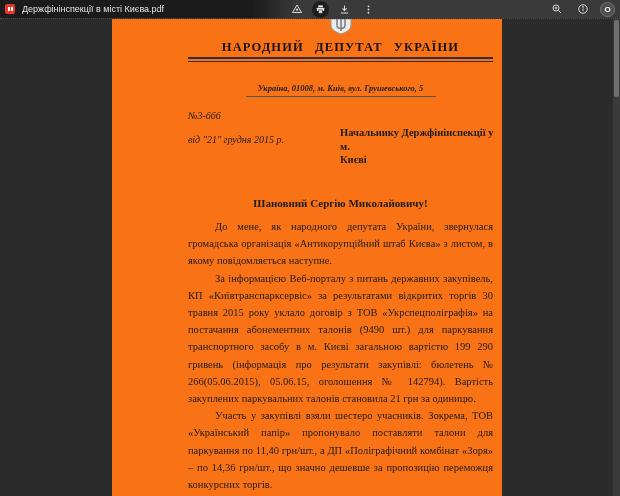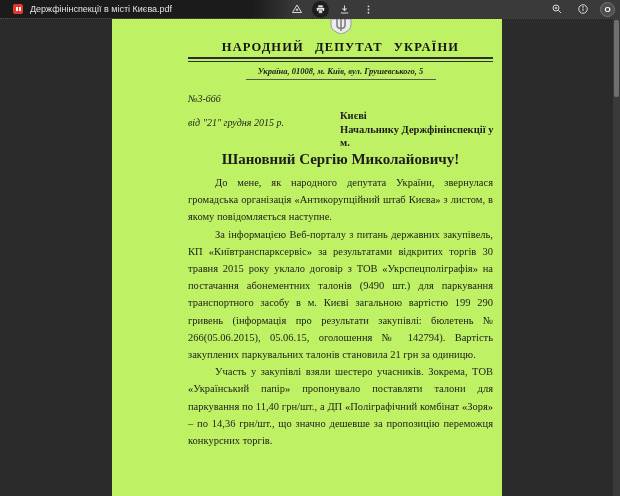--- a/index.html
+++ b/index.html
@@ -8,21 +8,21 @@
     background:#2b2b2b;
     font-family:"Liberation Sans", sans-serif;
   }
 
   
   .topbar {
     position:absolute; top:0; left:0; width:620px; height:18px; z-index:10;
     background:linear-gradient(to right, #1b1b1b 0px, #1b1b1b 252px, #3a3a3a 298px, #3a3a3a 100%);
     display:flex; align-items:center;
   }
-  .file-info { display:flex; align-items:center; padding-left:13px; }
+  .file-info { display:flex; align-items:center; padding-left:5px; }
   .pdf-icon {
     width:10px; height:10px; background:#e5372c; border-radius:2px;
     display:flex; align-items:center; justify-content:center; gap:1px;
   }
   .pdf-icon span { width:2px; height:4px; background:#ffffff; display:block; }
   .filename { color:#e3e3e3; font-size:9px; margin-left:7px; white-space:nowrap; }
 
   .center-actions { position:absolute; left:288px; top:0; height:18px; display:flex; align-items:center; gap:7px; }
   .right-actions  { position:absolute; right:5px; top:0; height:18px; display:flex; align-items:center; gap:9px; }
   .icon-btn {
@@ -36,45 +36,45 @@
     background:#4e4e4e; border:1px solid #757575;
     color:#ffffff; font-size:8px; font-weight:bold; line-height:13px;
     display:flex; align-items:center; justify-content:center; cursor:pointer;
   }
 
   
   .viewer { position:absolute; top:18px; left:0; right:0; bottom:0; border-top:1px dotted #4d4d4d; }
 
   .page {
     position:absolute; left:112px; top:0; width:390px; height:478px;
-    background:#bef264;
+    background:#f97316;
   }
   .content {
     position:absolute; left:76px; top:0; width:305px;
     font-family:"Liberation Serif", serif; color:#1d1d1d;
   }
   .emblem { display:block; margin:0 auto; }
   .lh-title {
     margin-top:7px; text-align:center; font-weight:bold;
     font-size:12.5px; line-height:13px; letter-spacing:1.1px; word-spacing:7px;
     color:#141414; white-space:nowrap;
   }
   .double-rule { margin-top:3px; height:2px; border-top:2.5px solid #2e2e2e; border-bottom:1px solid #2e2e2e; }
   .lh-address {
-    margin-top:5px; text-align:center; font-weight:bold; font-style:italic;
+    margin-top:22px; text-align:center; font-weight:bold; font-style:italic;
     font-size:8.5px; line-height:9px; color:#222;
   }
   .lh-underline { margin:3px auto 0 auto; width:190px; border-top:1px solid #555; height:0; }
 
   .ref-block { position:relative; margin-top:13px; height:60px; }
   .ref-number { position:absolute; top:0; left:0; font-style:italic; font-size:10px; }
   .ref-date   { position:absolute; top:24px; left:0; font-style:italic; font-size:10px; white-space:nowrap; }
   .addressee  { position:absolute; top:16px; left:152px; width:154px; font-weight:bold; font-size:10.5px; line-height:13.5px; }
 
-  .salutation { text-align:center; font-weight:bold; font-size:15px; line-height:13px; }
+  .salutation { margin-top:27px; text-align:center; font-weight:bold; font-size:11px; line-height:13px; }
 
   .body-text { margin-top:8px; font-size:10.5px; line-height:17.2px; text-align:justify; }
   .body-text p { margin:0; text-indent:27px; }
 
   
   .scrollbar-track { position:absolute; right:0; top:0; bottom:0; width:7px; background:#3a3a3a; }
   .scrollbar-thumb { position:absolute; top:1px; left:1px; width:5px; height:77px; background:#6f6f6f; border-radius:2px; cursor:pointer; }
 </style>
 </head>
 <body>
@@ -159,22 +159,22 @@
 
       <div class="lh-title">НАРОДНИЙ  ДЕПУТАТ  УКРАЇНИ</div>
       <div class="double-rule"></div>
       <div class="lh-address">Україна, 01008,  м. Київ,  вул. Грушевського, 5</div>
       <div class="lh-underline"></div>
 
       <div class="ref-block">
         <div class="ref-number">№3-666</div>
         <div class="ref-date">від "21" грудня 2015 р.</div>
         <div class="addressee">
+          <div>Начальнику  Держфінінспекції  у  м.</div>
           <div>Києві</div>
-          <div>Начальнику  Держфінінспекції  у  м.</div>
         </div>
       </div>
 
       <div class="salutation">Шановний Сергію Миколайовичу!</div>
 
       <div class="body-text">
         <p>До мене, як народного депутата України, звернулася громадська організація «Антикорупційний штаб Києва» з листом, в якому повідомляється наступне.</p>
         <p>За інформацією Веб-порталу з питань державних закупівель, КП «Київтранспарксервіс» за результатами відкритих торгів 30 травня 2015 року уклало договір з  ТОВ «Укрспецполіграфія» на постачання абонементних талонів (9490 шт.) для паркування транспортного засобу в м. Києві загальною вартістю 199 290 гривень (інформація про результати закупівлі: бюлетень № 266(05.06.2015),  05.06.15,  оголошення  №  142794).  Вартість  закуплених паркувальних талонів становила 21 грн за одиницю.</p>
         <p>Участь у закупівлі взяли шестеро учасників. Зокрема, ТОВ «Український папір» пропонувало поставляти талони для паркування по 11,40 грн/шт., а ДП «Поліграфічний комбінат «Зоря» – по 14,36 грн/шт., що значно дешевше за пропозицію переможця конкурсних торгів.</p>
       </div>

